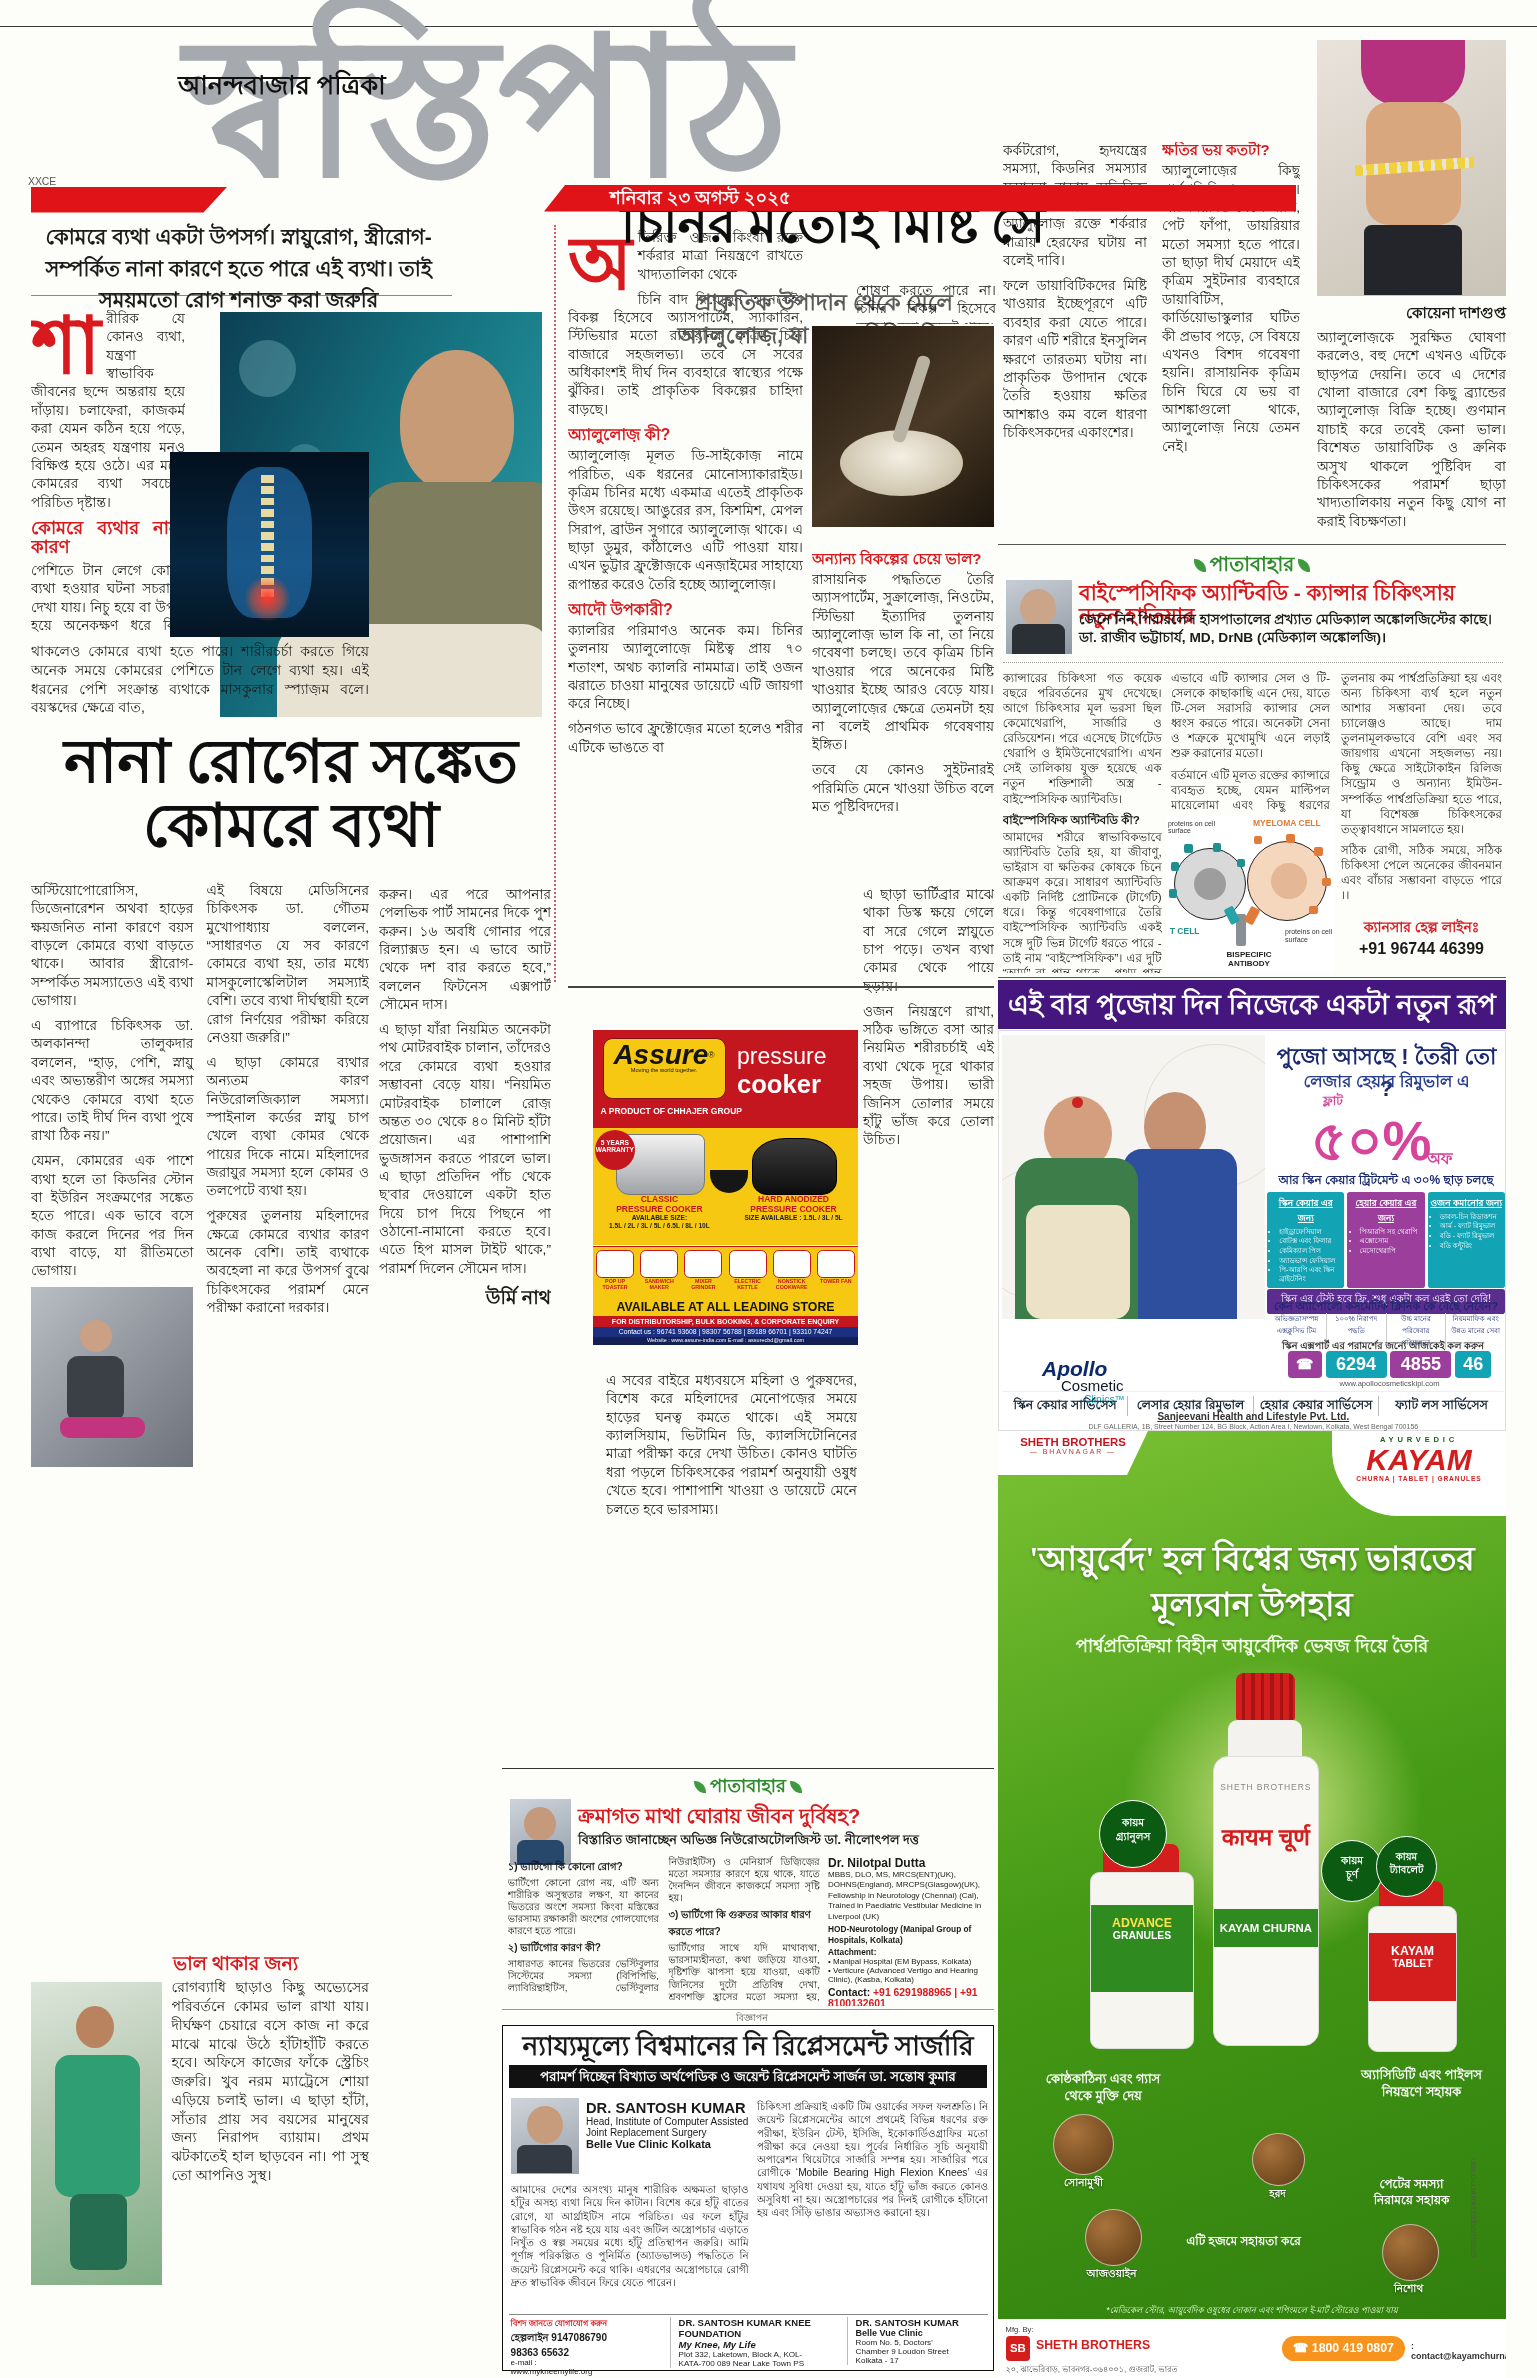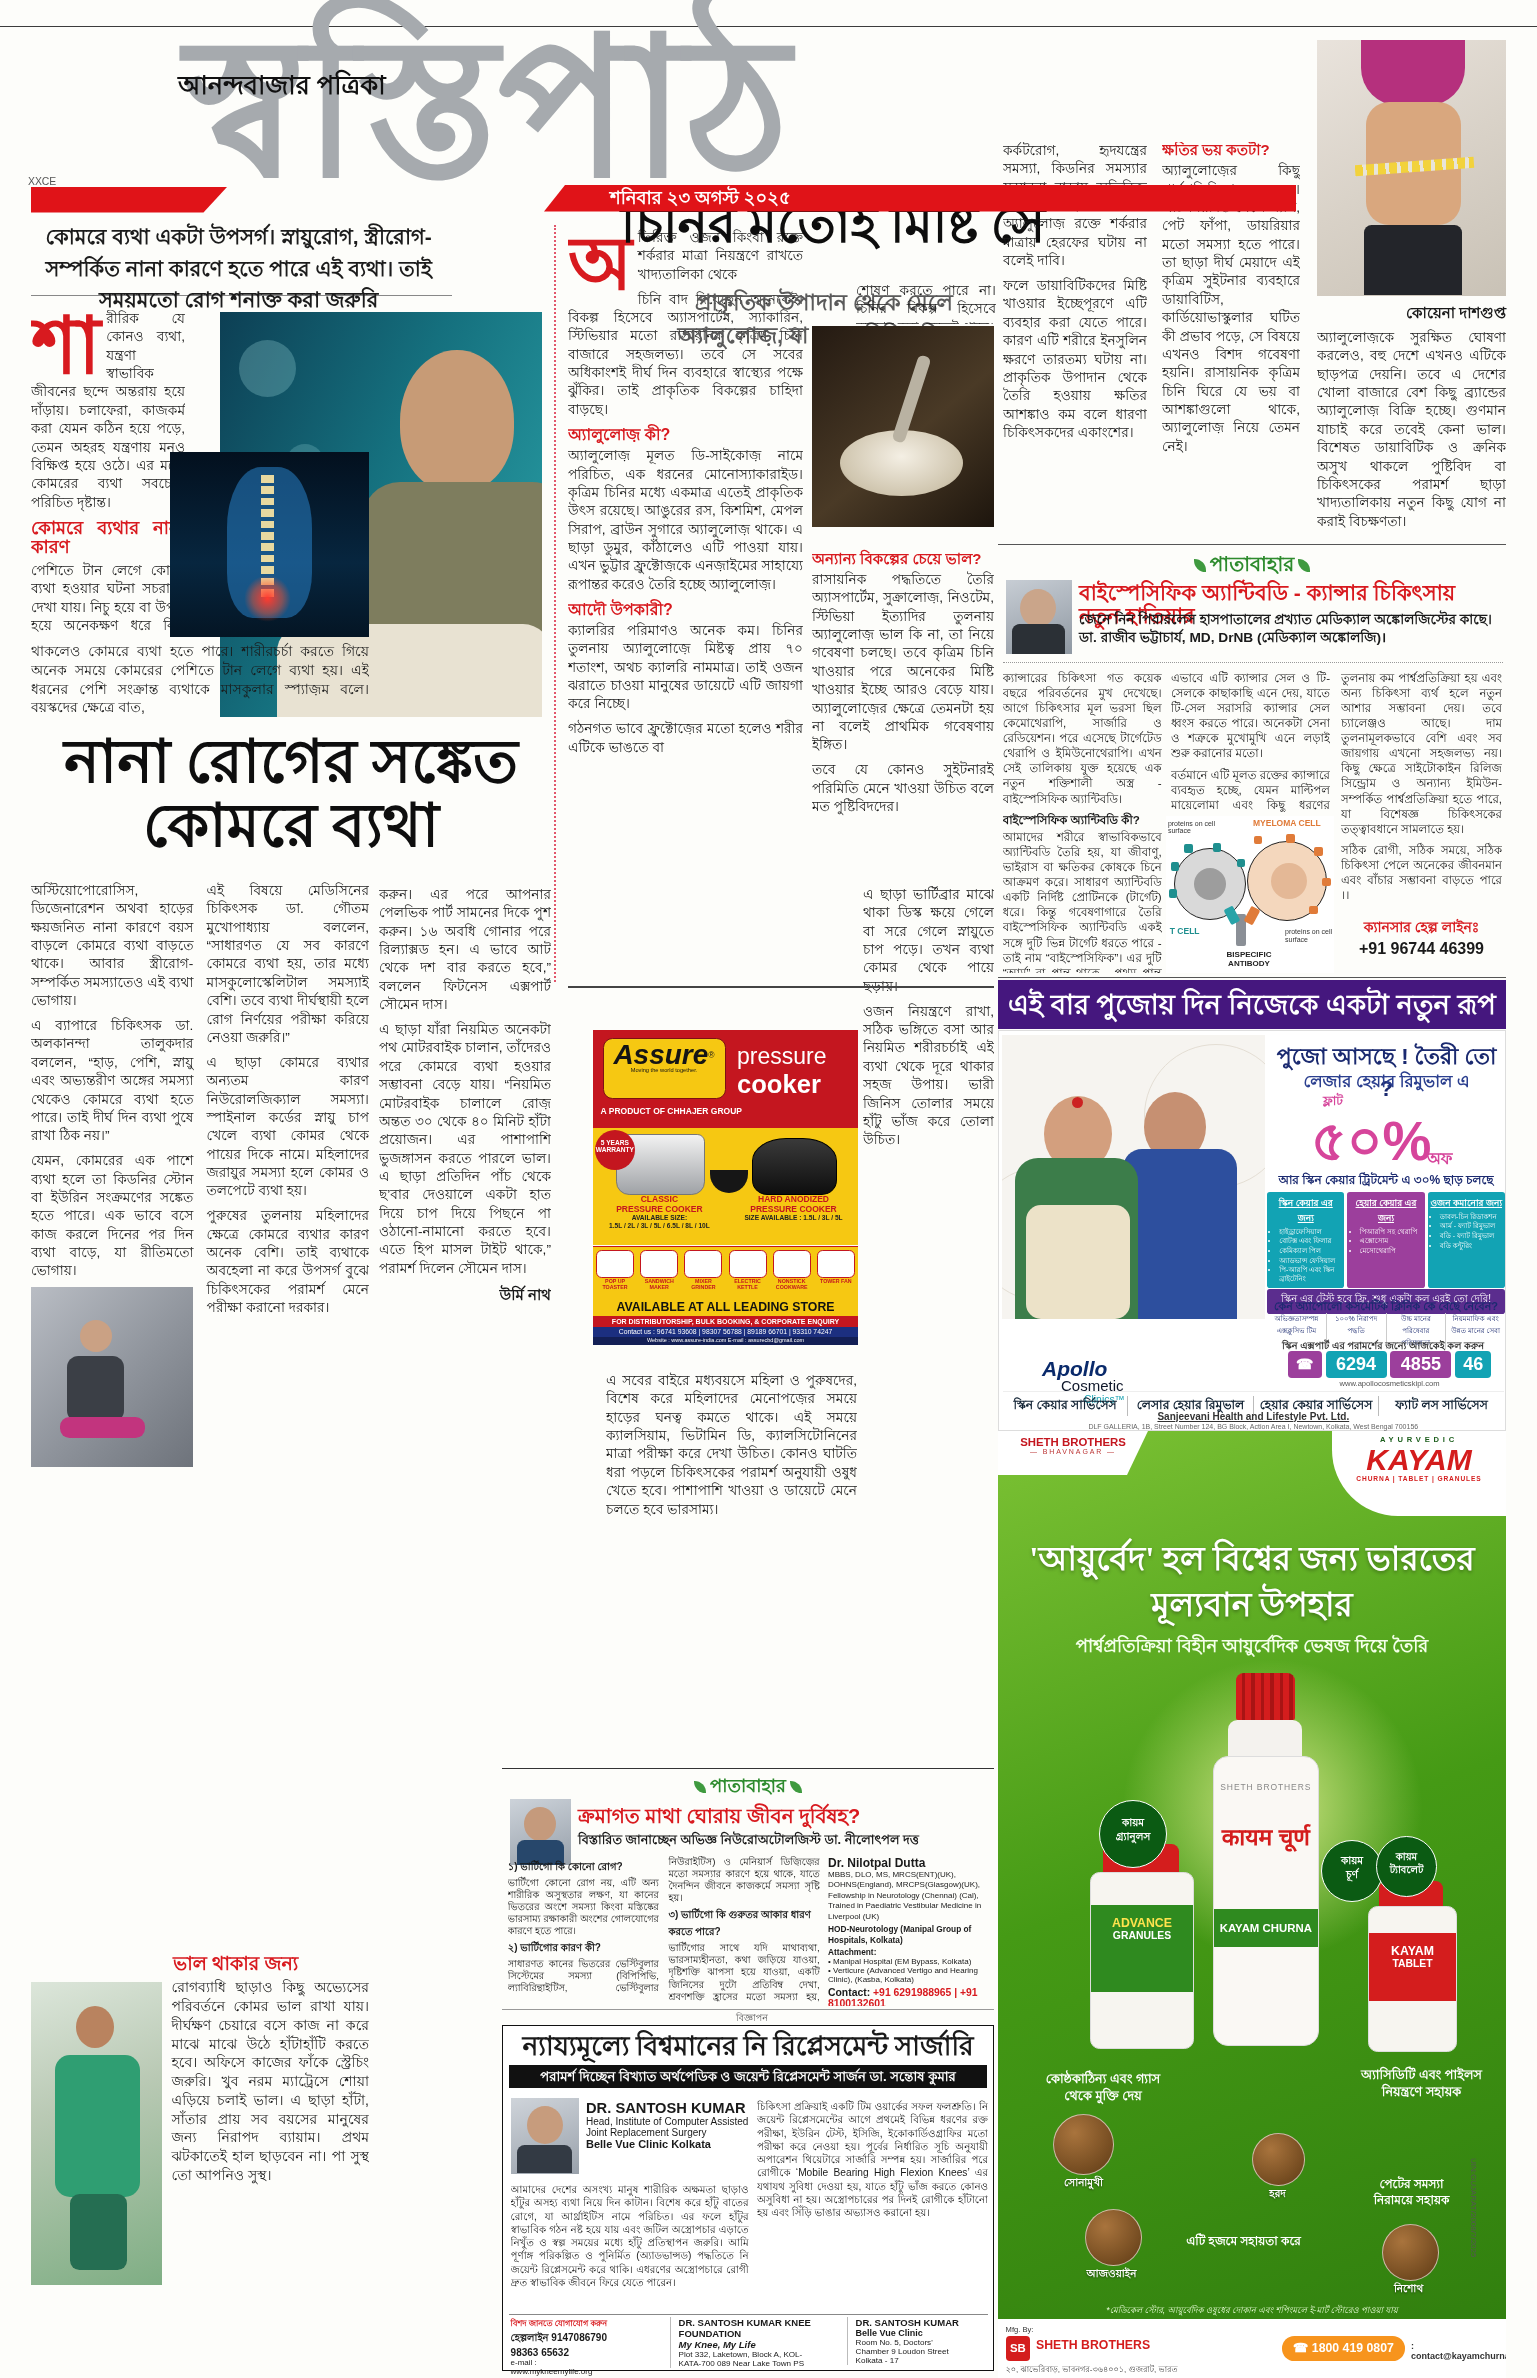--- a/index.html
+++ b/index.html
@@ -98,21 +98,21 @@
       <div style="position:absolute;left:34%;top:8%;width:38px;height:42px;border-radius:50%;background:#b9835f;"></div>
       <div style="position:absolute;left:18%;top:24%;width:85px;height:142px;border-radius:15px;background:#2f9e72;"></div>
       <div style="position:absolute;left:30%;top:70%;width:57px;height:76px;border-radius:9.5px;background:#256e52;"></div>
     </div>
     <p class="j body-txt" style="font-size:14px;">রোগব্যা‌ধি ছাড়াও কিছু অভ্যেসের পরিবর্তনে কোমর ভাল রাখা যায়। দীর্ঘক্ষণ চেয়ারে বসে কাজ না করে মাঝে মাঝে উঠে হাঁটাহাঁটি করতে হবে। অফিসে কাজের ফাঁকে স্ট্রেচিং জরুরি। খুব নরম ম্যাট্রেসে শোয়া এড়িয়ে চলাই ভাল। এ ছাড়া হাঁটা, সাঁতার প্রায় সব বয়সের মানুষের জন্য নিরাপদ ব্যায়াম। প্রথম ঝটকাতেই হাল ছাড়বেন না। পা সুস্থ তো আপনিও সুস্থ।</p>
   </div>
 
   <div class="abs colflow j body-txt" style="left:379px;top:886px;width:172px;height:873px;">
     <p>করুন। এর পরে আপনার পেলভিক পার্ট সামনের দিকে পুশ করুন। ১৬ অবধি গোনার পরে রিল্যাক্সড হন। এ ভাবে আট থেকে দশ বার করতে হবে,” বললেন ফিটনেস এক্সপার্ট সৌমেন দাস।</p>
     <p>এ ছাড়া যাঁরা নিয়মিত অনেকটা পথ মোটরবাইক চালান, তাঁদেরও পরে কোমরে ব্যথা হওয়ার সম্ভাবনা বেড়ে যায়। “নিয়মিত মোটরবাইক চালালে রোজ় অন্তত ৩০ থেকে ৪০ মিনিট হাঁটা প্রয়োজন। এর পাশাপাশি ভুজঙ্গাসন করতে পারলে ভাল। এ ছাড়া প্রতিদিন পাঁচ থেকে ছ’বার দেওয়ালে একটা হাত দিয়ে চাপ দিয়ে পিছনে পা ওঠানো-নামানো করতে হবে। এতে হিপ মাসল টাইট থাকে,” পরামর্শ দিলেন সৌমেন দাস।</p>
-    <p class="b" style="text-align:right;font-size:15px;">উর্মি নাথ</p>
+    <p class="b" style="text-align:right;font-size:19px;">উর্মি নাথ</p>
   </div>
 
   <div class="abs colflow j body-txt" style="left:606px;top:1372px;width:251px;height:386px;">
     <p>এ সবের বাইরে মধ্যবয়সে মহিলা ও পুরুষদের, বিশেষ করে মহিলাদের মেনোপজ়ের সময়ে হাড়ের ঘনত্ব কমতে থাকে। এই সময়ে ক্যালসিয়াম, ভিটামিন ডি, ক্যালসিটোনিনের মাত্রা পরীক্ষা করে দেখা উচিত। কোনও ঘাটতি ধরা পড়লে চিকিৎসকের পরামর্শ অনুযায়ী ওষুধ খেতে হবে। পাশাপাশি খাওয়া ও ডায়েটে মেনে চলতে হবে ভারসাম্য।</p>
   </div>
 
   <div class="abs colflow j body-txt" style="left:863px;top:886px;width:131px;height:878px;">
     <p>এ ছাড়া ভার্টিব্রার মাঝে থাকা ডিস্ক ক্ষয়ে গেলে বা সরে গেলে স্নায়ুতে চাপ পড়ে। তখন ব্যথা কোমর থেকে পায়ে ছড়ায়।</p>
     <p>ওজন নিয়ন্ত্রণে রাখা, সঠিক ভঙ্গিতে বসা আর নিয়মিত শরীরচর্চাই এই ব্যথা থেকে দূরে থাকার সহজ উপায়। ভারী জিনিস তোলার সময়ে হাঁটু ভাঁজ করে তোলা উচিত।</p>
   </div>

